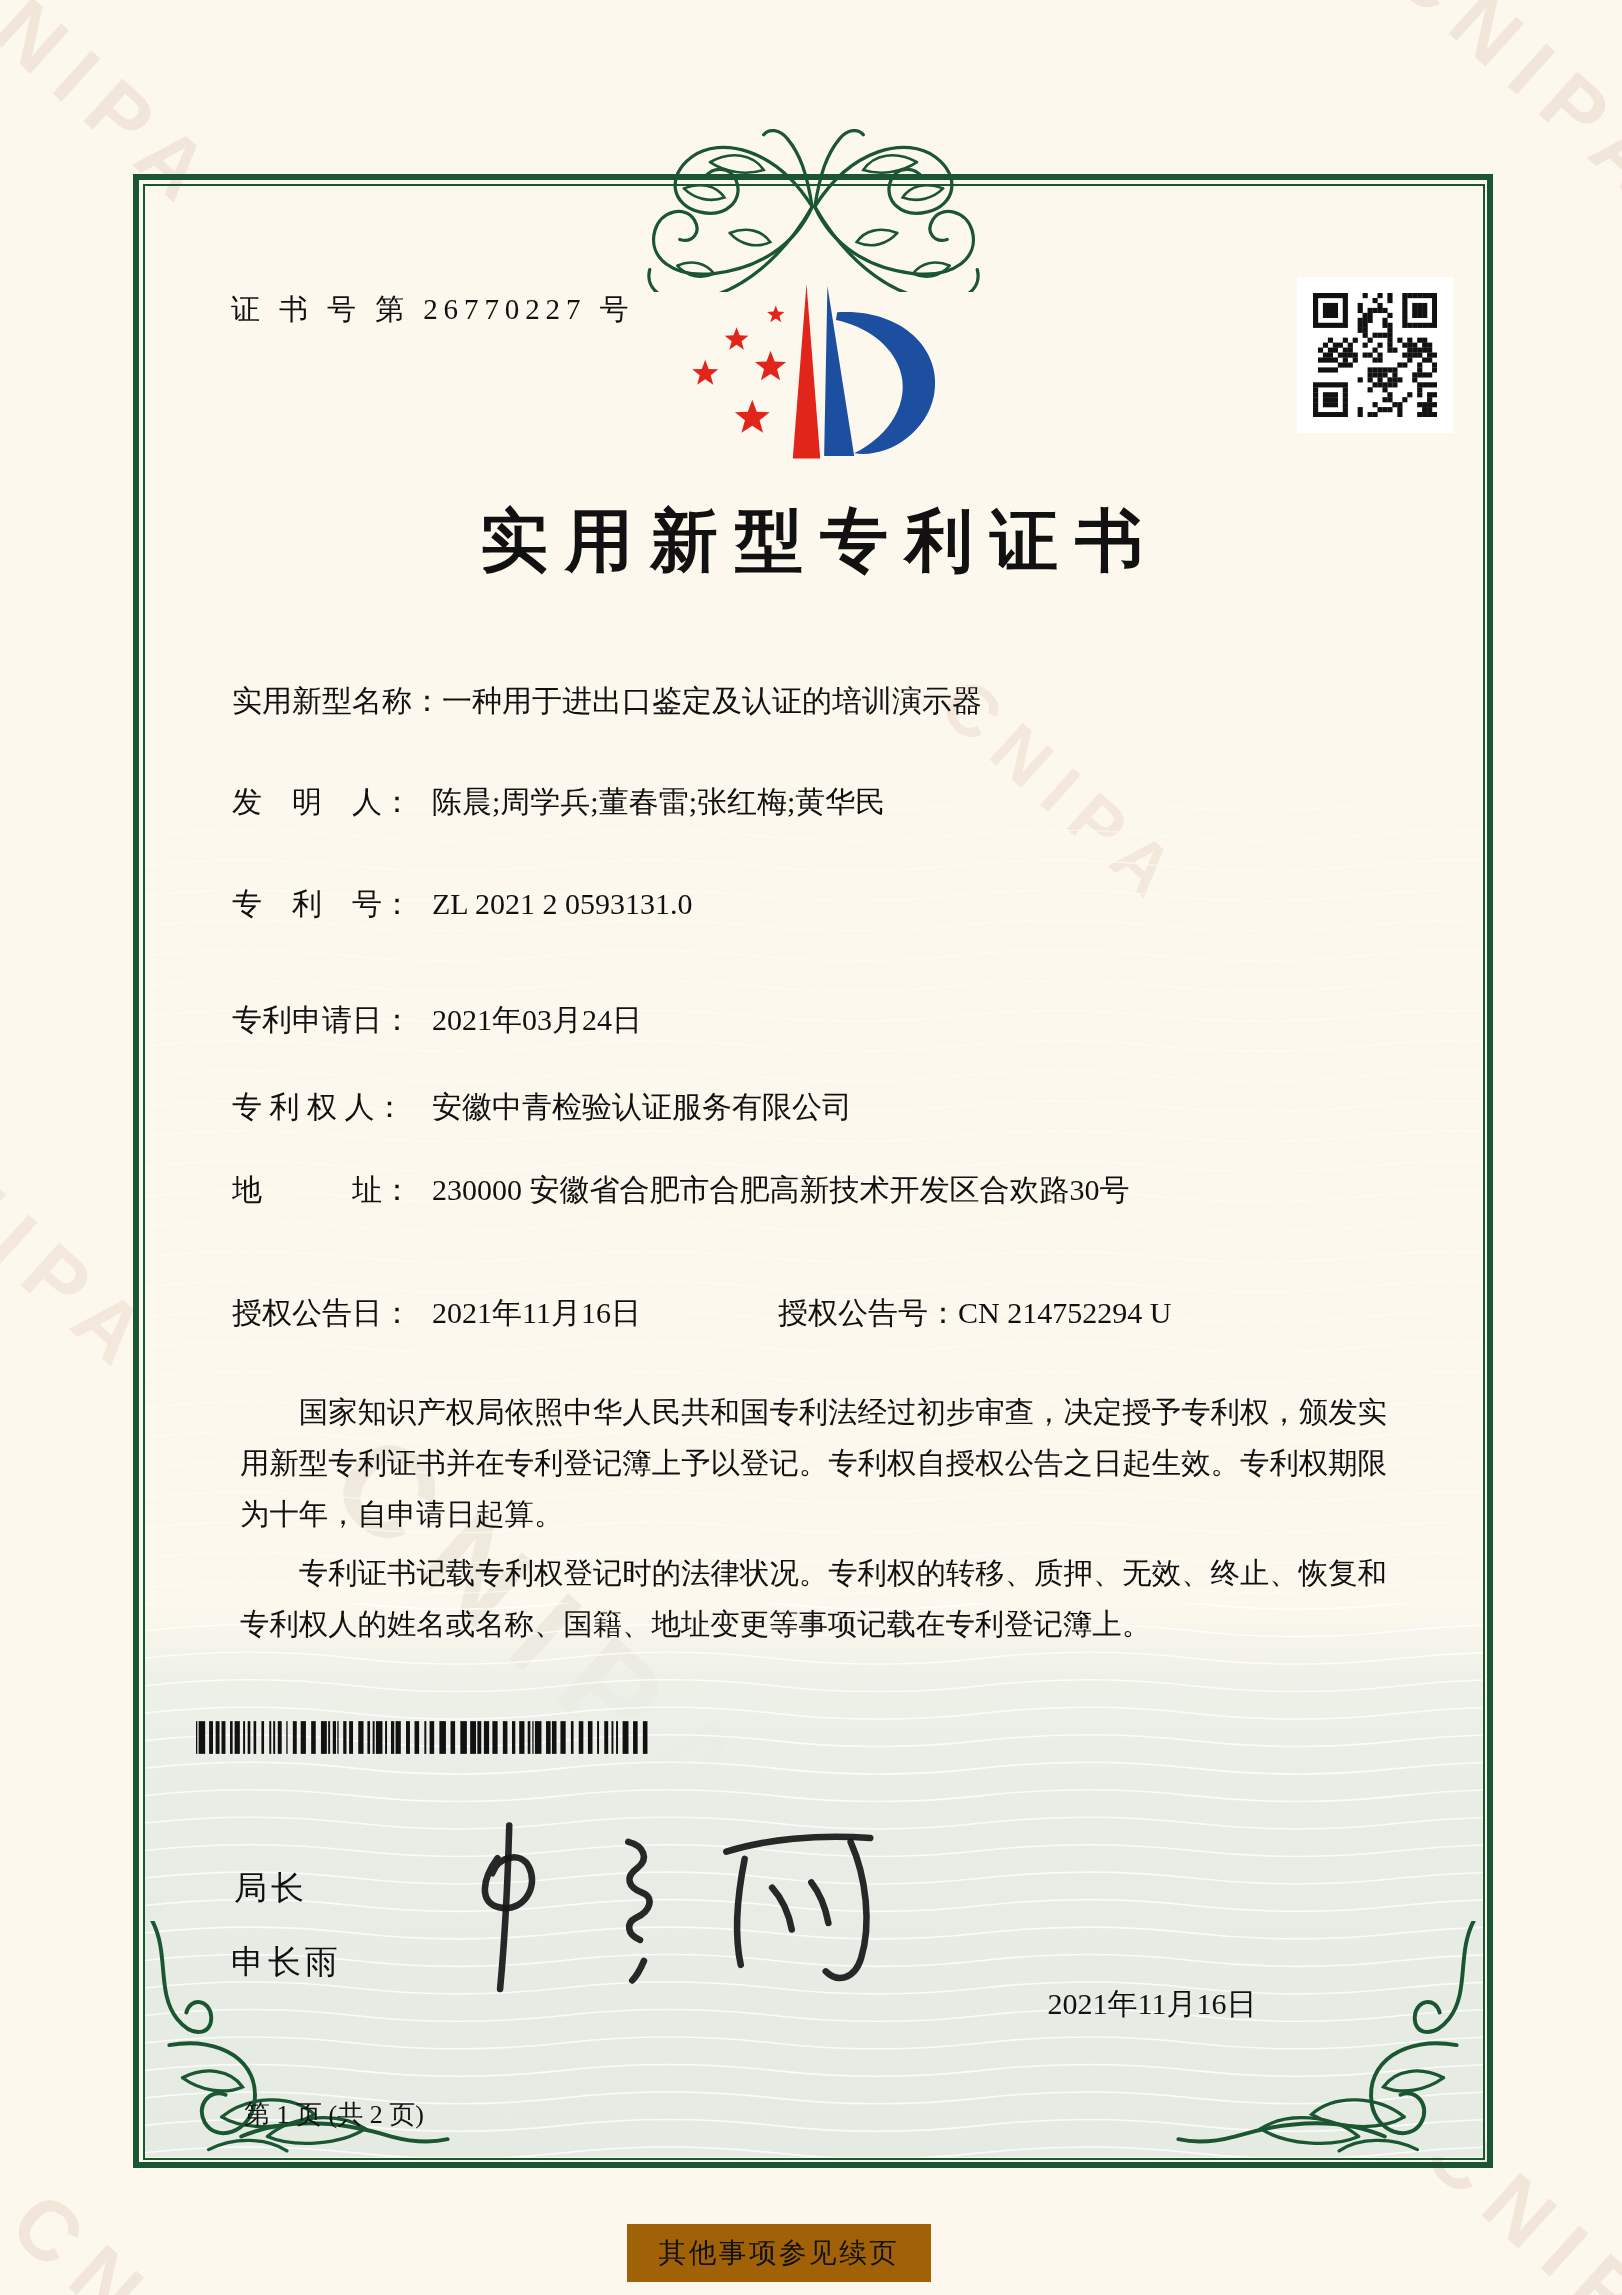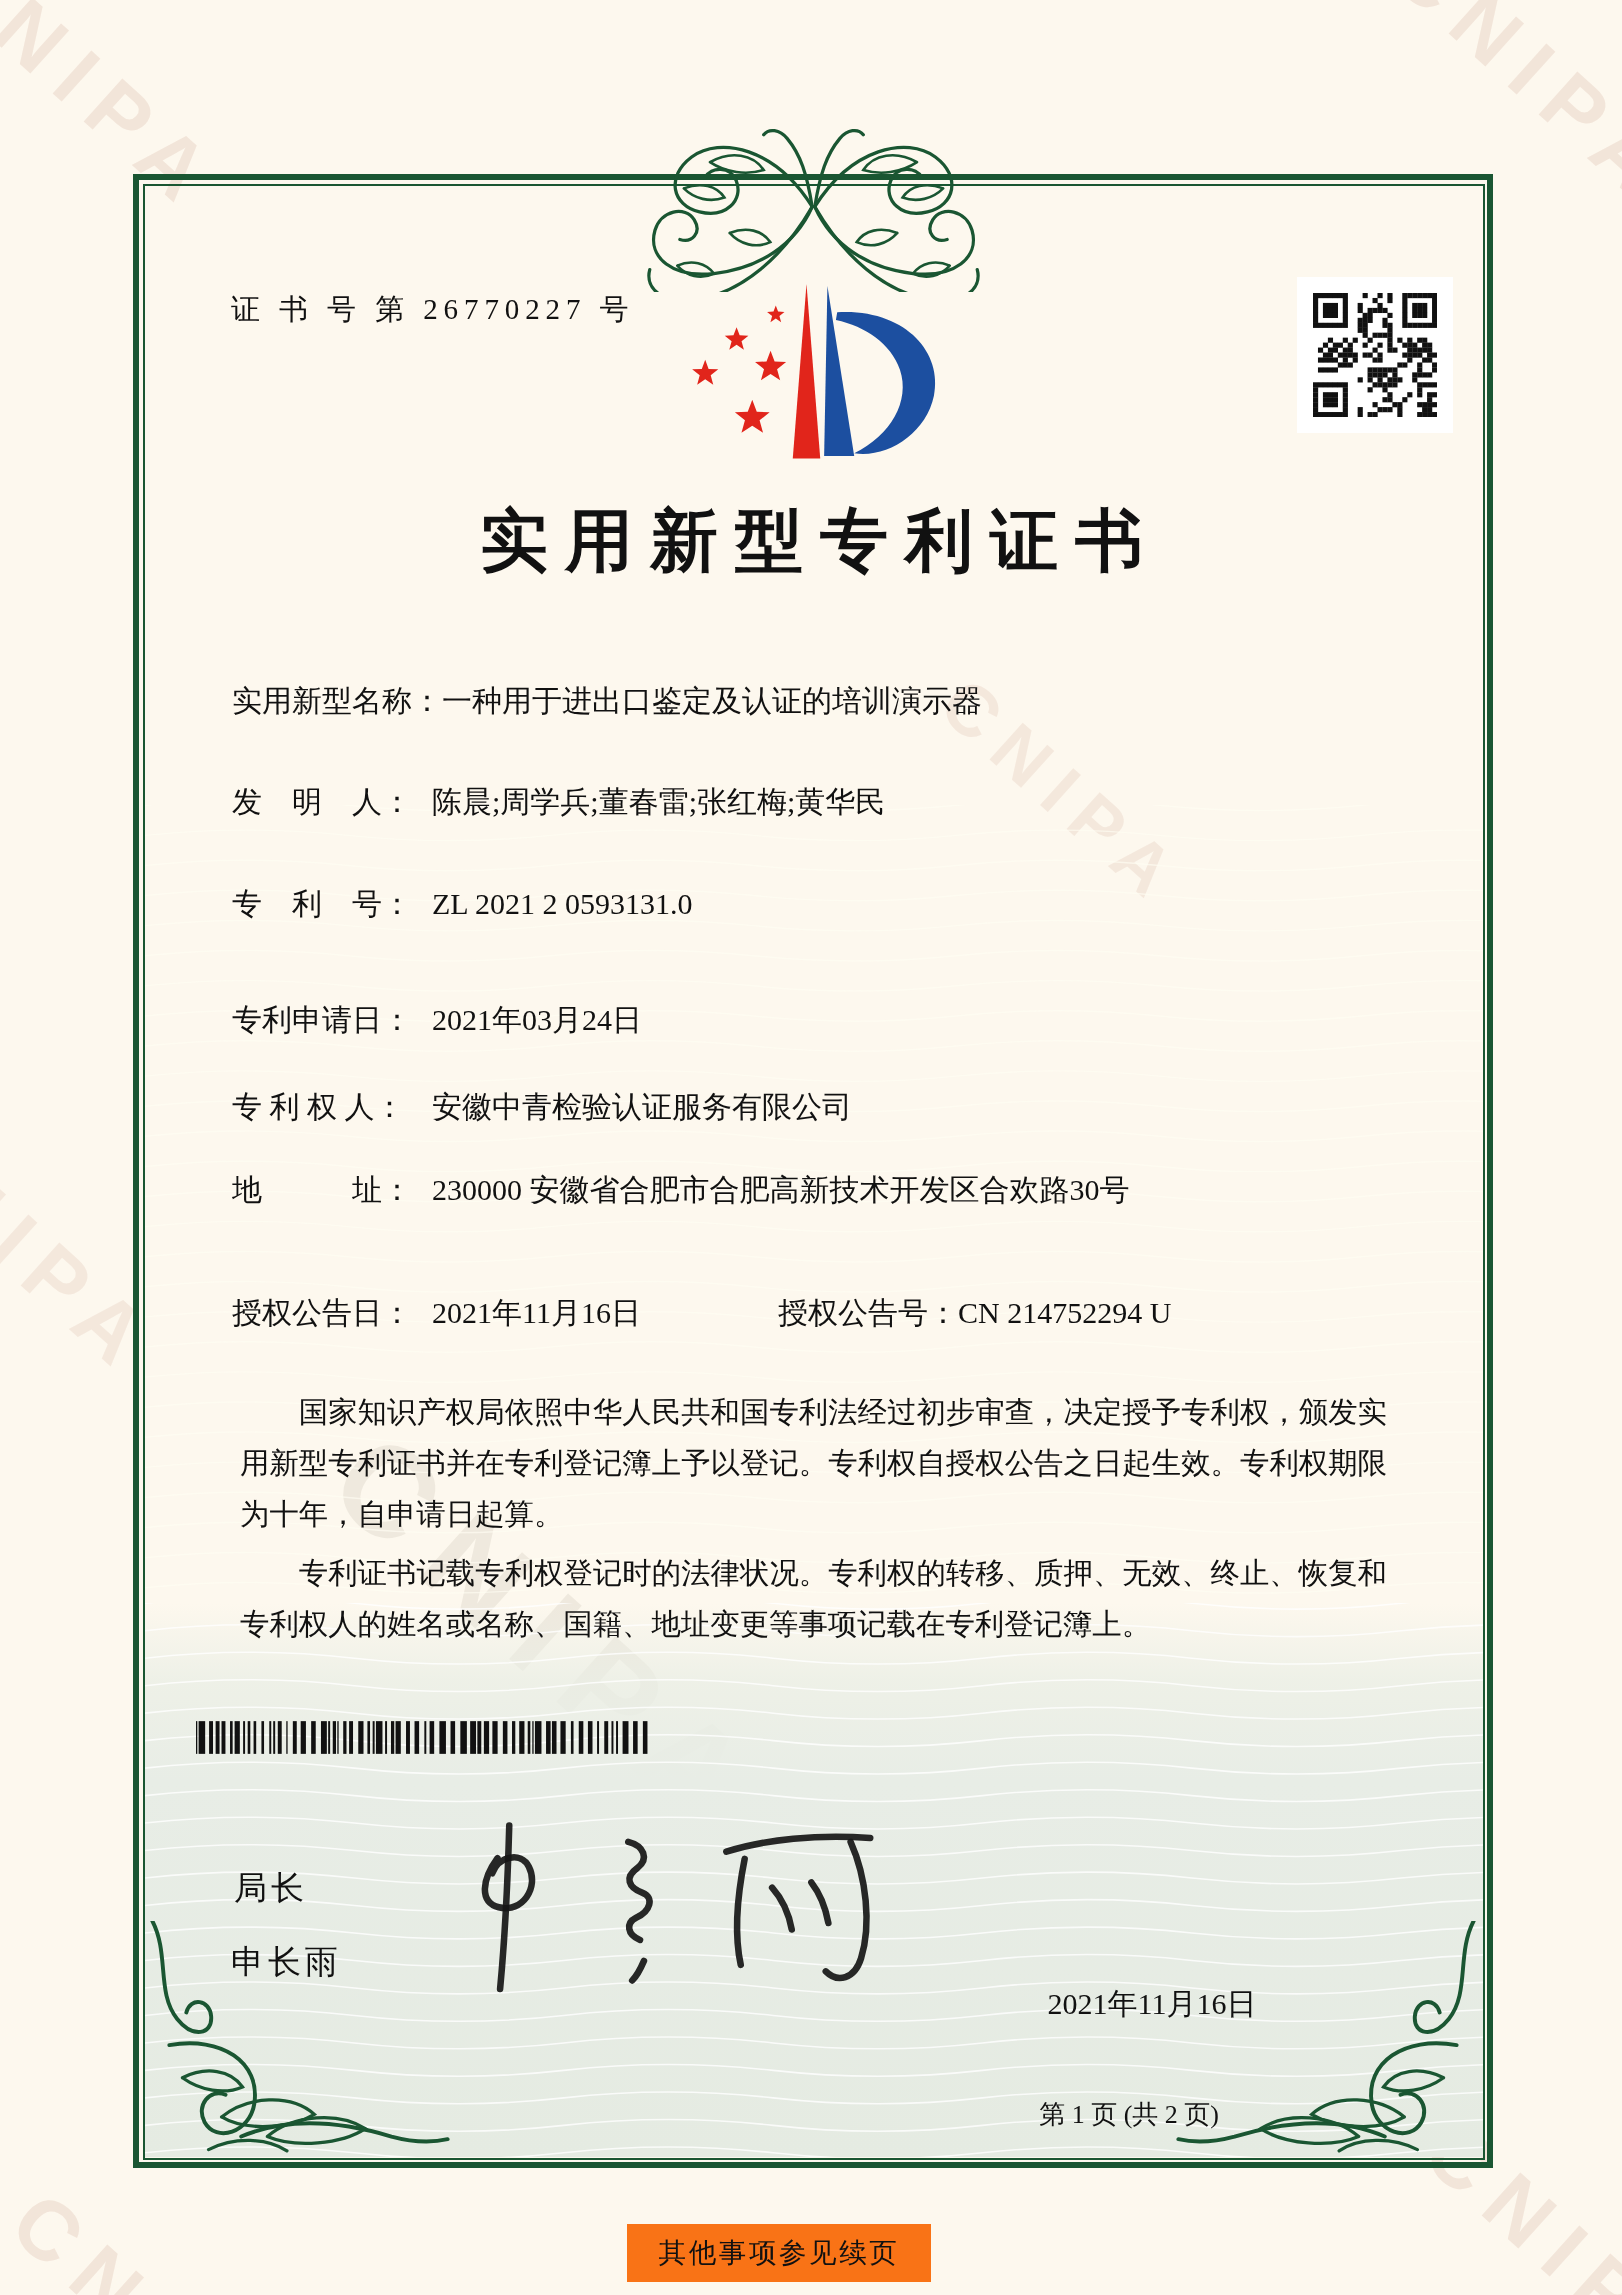--- a/index.html
+++ b/index.html
@@ -37,22 +37,22 @@
   .flabel{display:inline-block;min-width:200px;white-space:pre;}
   .grant-right{position:absolute;left:546px;white-space:nowrap;font-family:Liberation Serif, serif;}
   .bodytext{position:absolute;left:232px;top:1379px;width:1163px;font-size:29.4px;
             line-height:51px;text-align:justify;}
   .bodytext p{margin:8px;text-indent:2em;}
   .barcode{position:absolute;left:196px;top:1721px;width:458px;height:33px;}
   .dir-label{position:absolute;left:234px;top:1866px;font-size:33px;letter-spacing:3.9px;}
   .dir-name{position:absolute;left:231px;top:1940px;font-size:33px;letter-spacing:3.9px;}
   .signature{position:absolute;left:419px;top:1796px;width:497px;height:216px;}
   .issue-date{position:absolute;left:949px;top:1984px;width:406px;text-align:center;font-size:30px;}
-  .page-info{position:absolute;left:224px;top:2097px;width:995px;text-align:right;font-size:26px;}
-  .note-box{position:absolute;left:627px;top:2224px;width:304px;height:58px;background:#f97316;
+  .page-info{position:absolute;left:244px;top:2097px;width:995px;text-align:left;font-size:26px;}
+  .note-box{position:absolute;left:627px;top:2224px;width:304px;height:58px;background:#a16207;
             display:flex;align-items:center;justify-content:center;font-size:27.5px;letter-spacing:2.6px;}
   .ornament{position:absolute;}
 </style>
 </head>
 <body>
 
 <div class="page">
 
   <div class="wm wm-tl">CNIPA</div>
   <div class="wm wm-tr">CNIPA</div>

